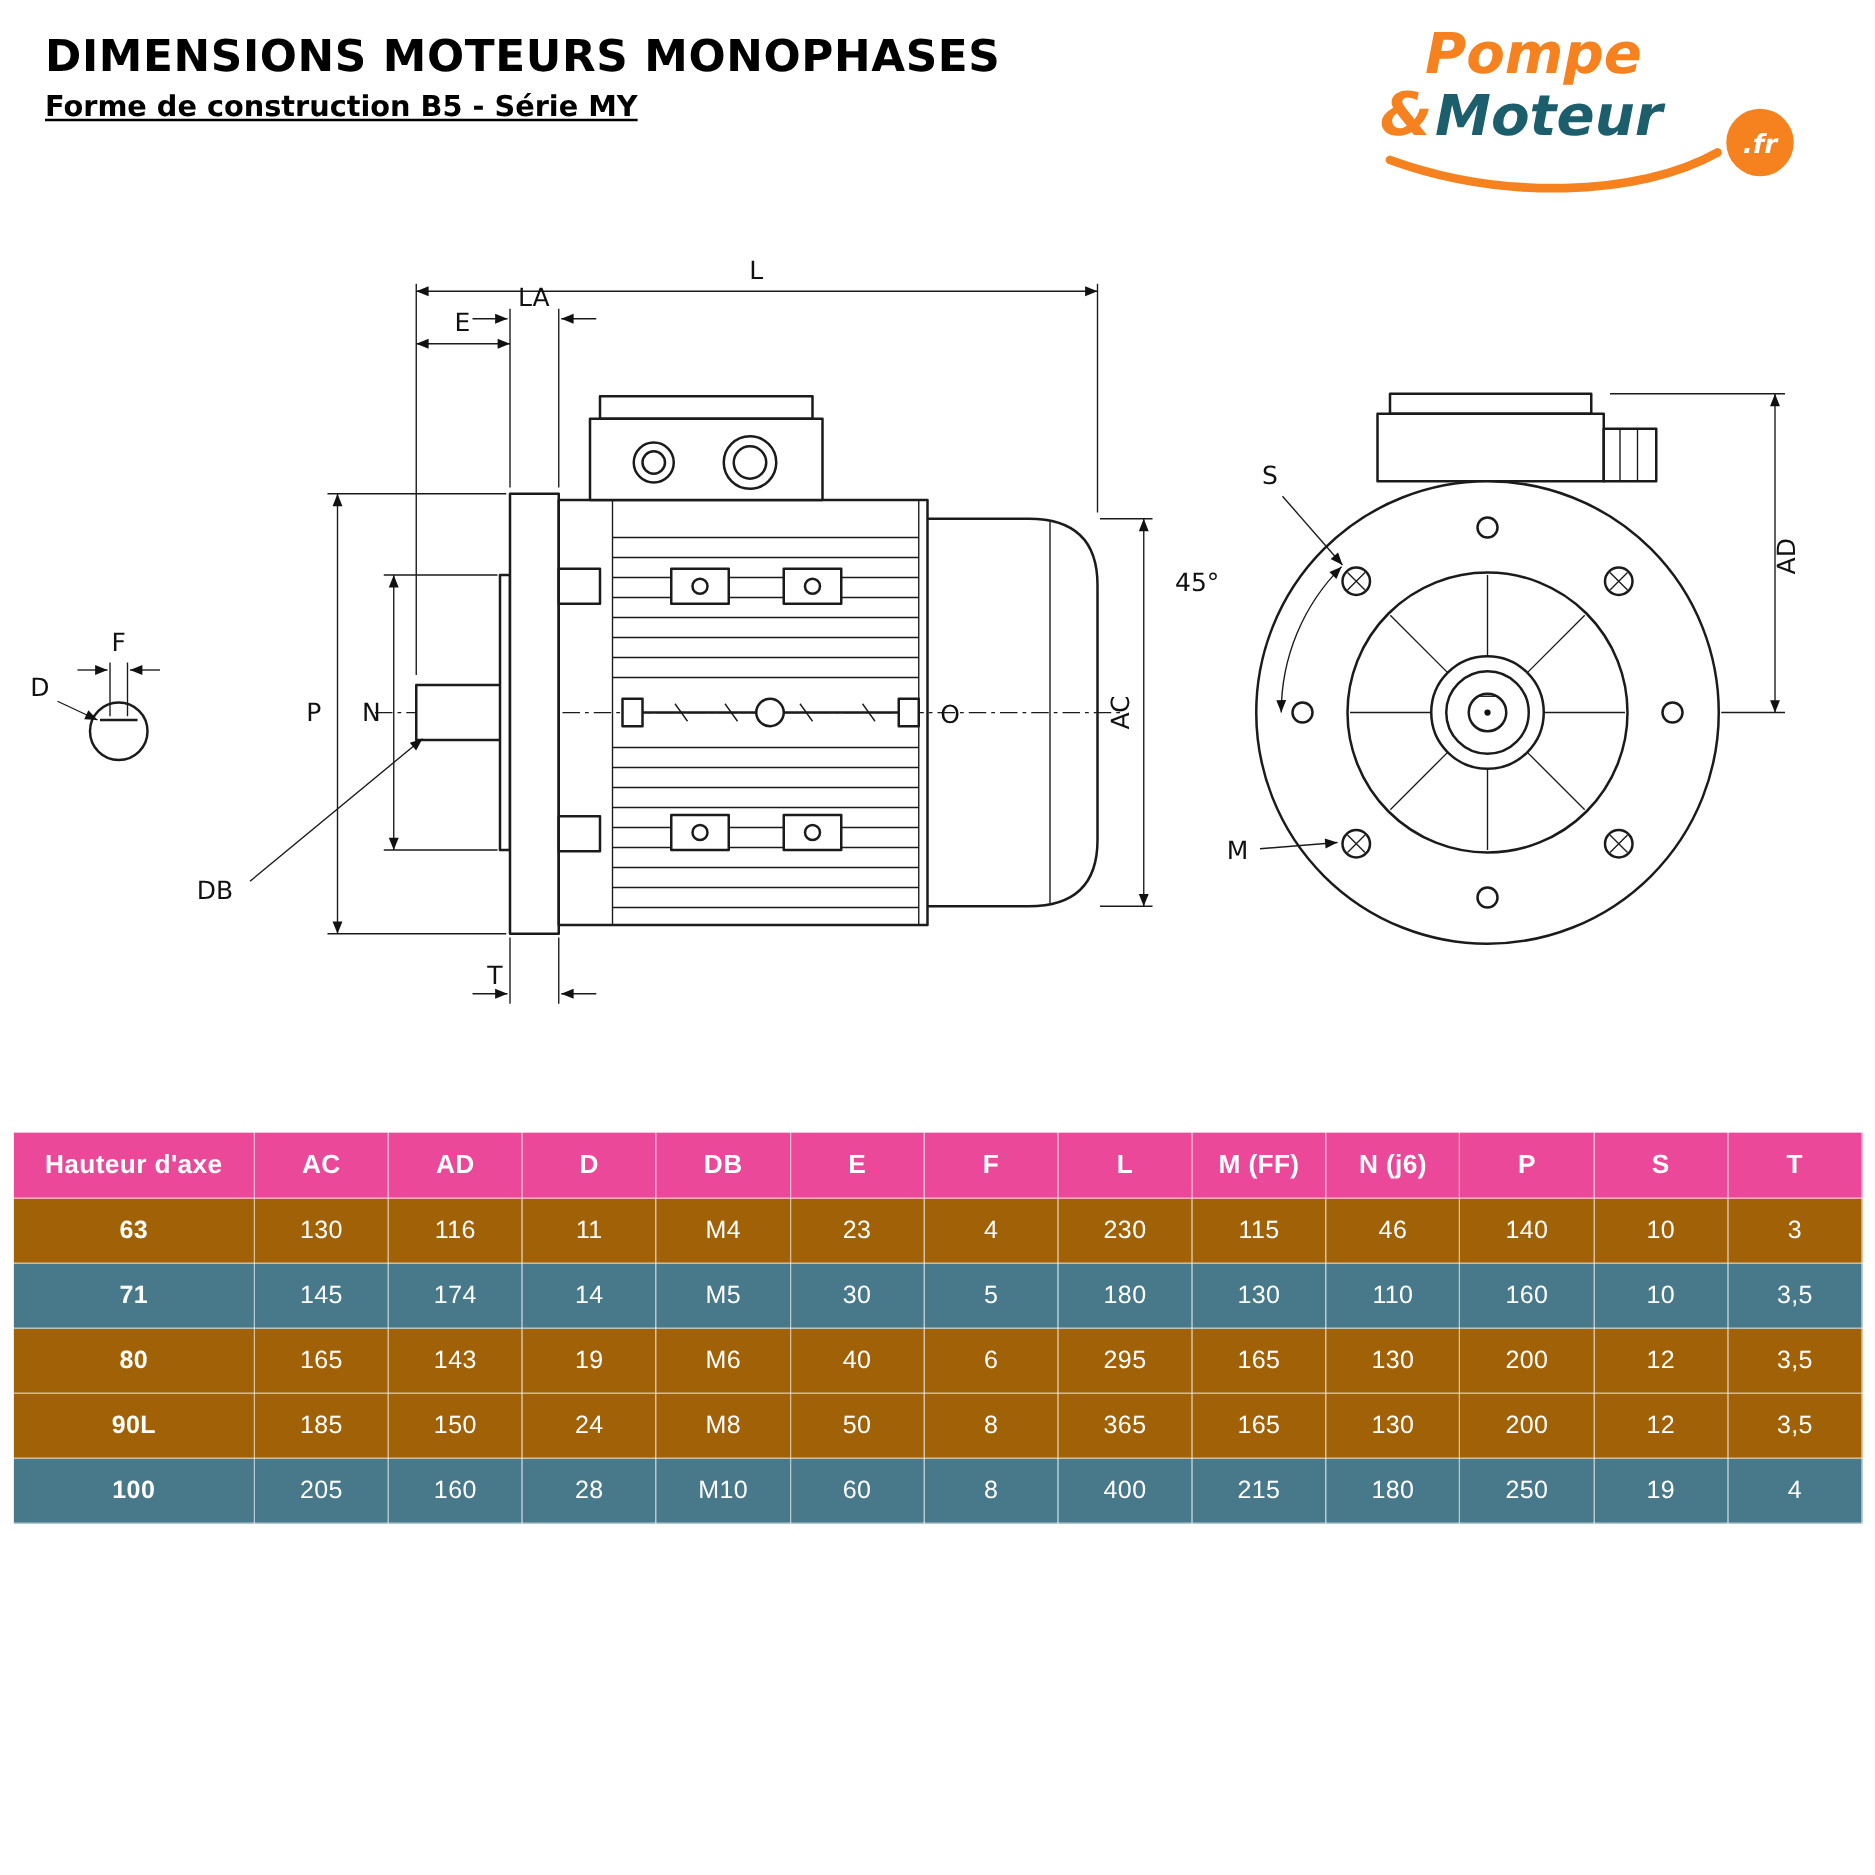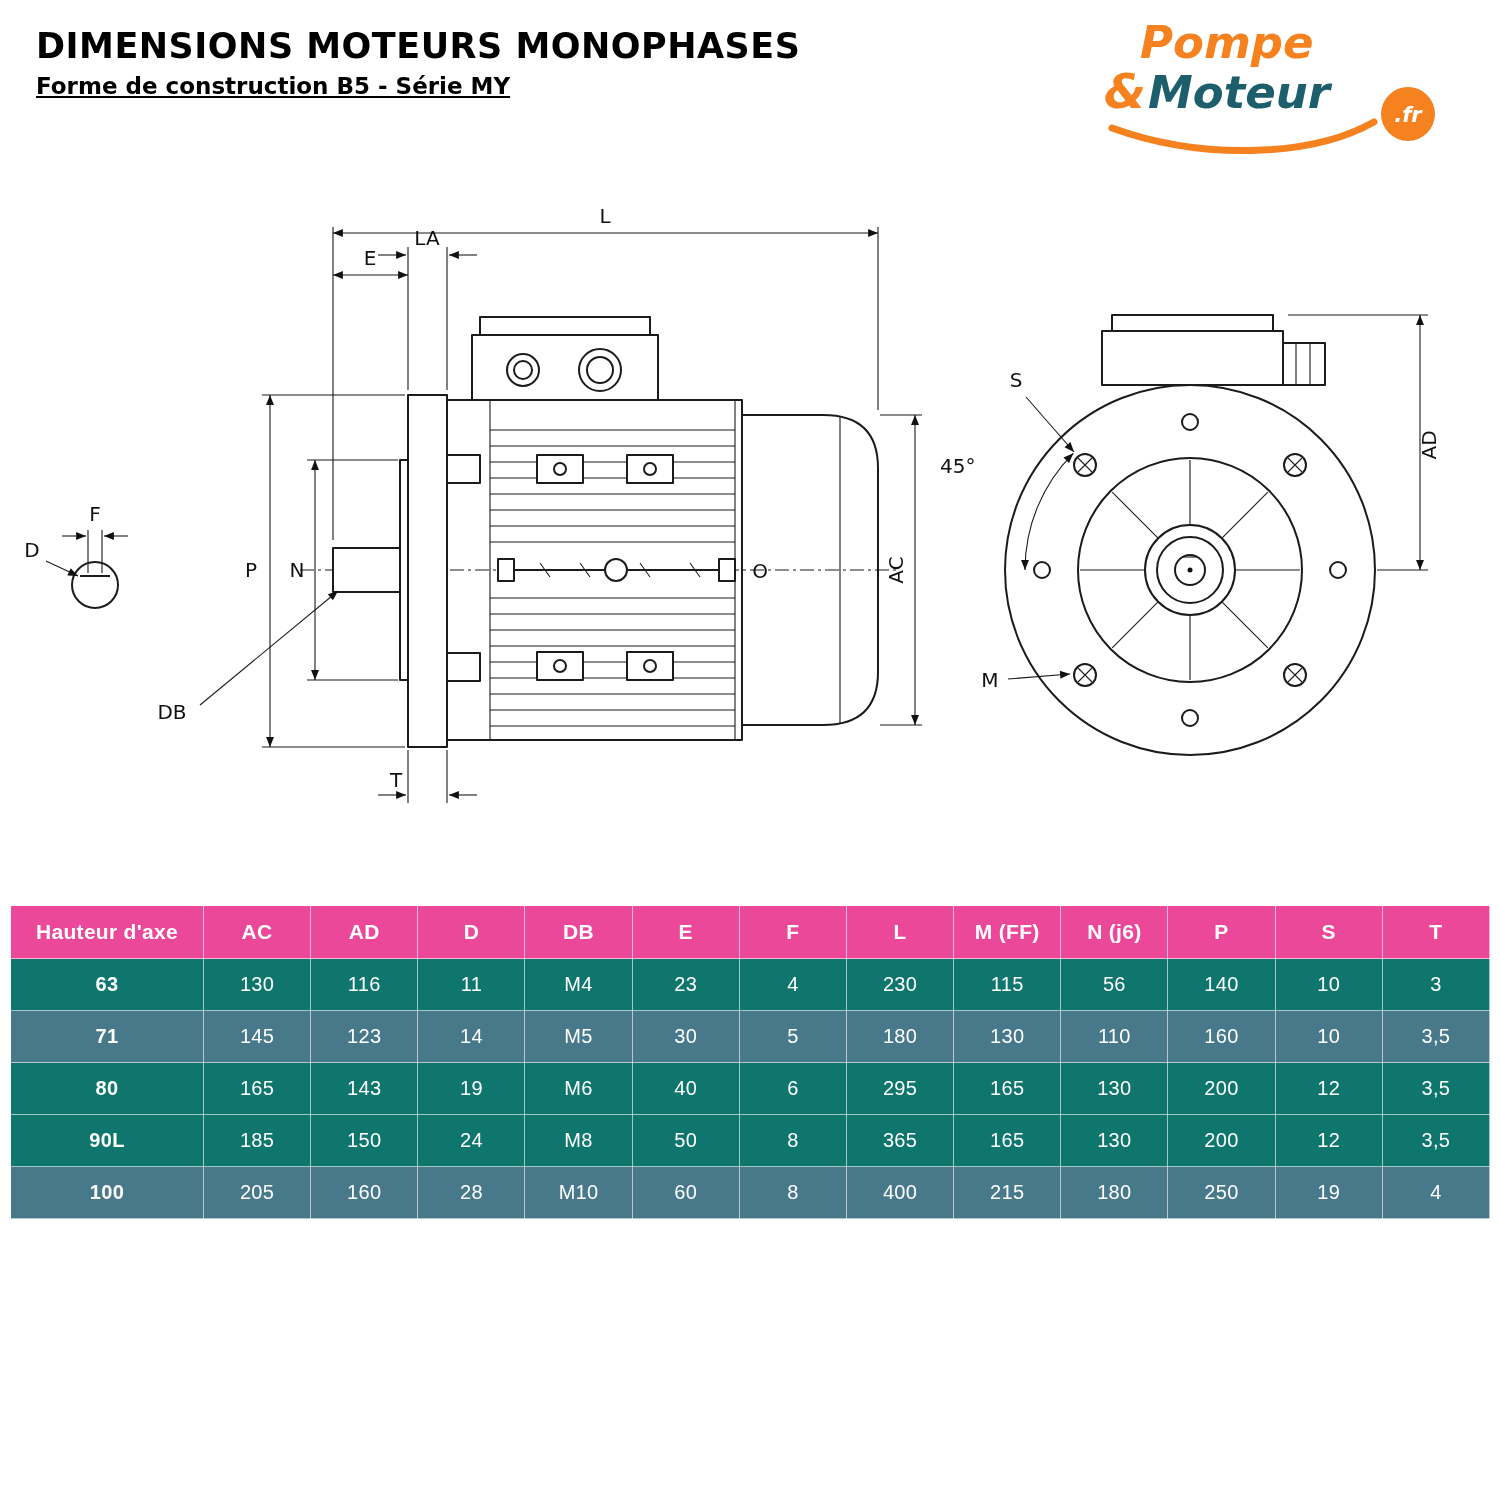--- a/index.html
+++ b/index.html
@@ -20,21 +20,21 @@
   .lab{font:20px "DejaVu Sans",sans-serif;fill:#111;}
   
   .tbl-wrap{position:absolute;left:10px;top:905px;width:1480px;}
   table{border-collapse:collapse;table-layout:fixed;width:100%;border:1px solid #b9c6cc;}
   th,td{border:1px solid rgba(255,255,255,.6);color:#fff;text-align:center;vertical-align:middle;
         height:49px;font-size:20px;letter-spacing:.3px;}
   thead th{background:#ec4899;font-weight:700;font-size:21px;height:50px;}
   th.first{width:190px;}
   td.first{font-weight:700;}
   tr.r-even td{background:#47798b;}
-  tr.r-odd td{background:#0f766e;}
+  tr.r-odd td{background:#a16207;}
   tr.hl td{background:#f58220;}
 </style>
 </head>
 <body>
 
 <div class="page">
 
   <div class="titles">
     <h1>DIMENSIONS MOTEURS MONOPHASES</h1>
     <h2>Forme de construction B5 - Série MY</h2>
@@ -219,29 +219,29 @@
           <tr class="r-odd">
             <td class="first">63</td>
             <td>130</td>
             <td>116</td>
             <td>11</td>
             <td>M4</td>
             <td>23</td>
             <td>4</td>
             <td>230</td>
             <td>115</td>
-            <td>56</td>
+            <td>46</td>
             <td>140</td>
             <td>10</td>
             <td>3</td>
           </tr>
           <tr class="r-even">
             <td class="first">71</td>
             <td>145</td>
-            <td>123</td>
+            <td>174</td>
             <td>14</td>
             <td>M5</td>
             <td>30</td>
             <td>5</td>
             <td>180</td>
             <td>130</td>
             <td>110</td>
             <td>160</td>
             <td>10</td>
             <td>3,5</td>

